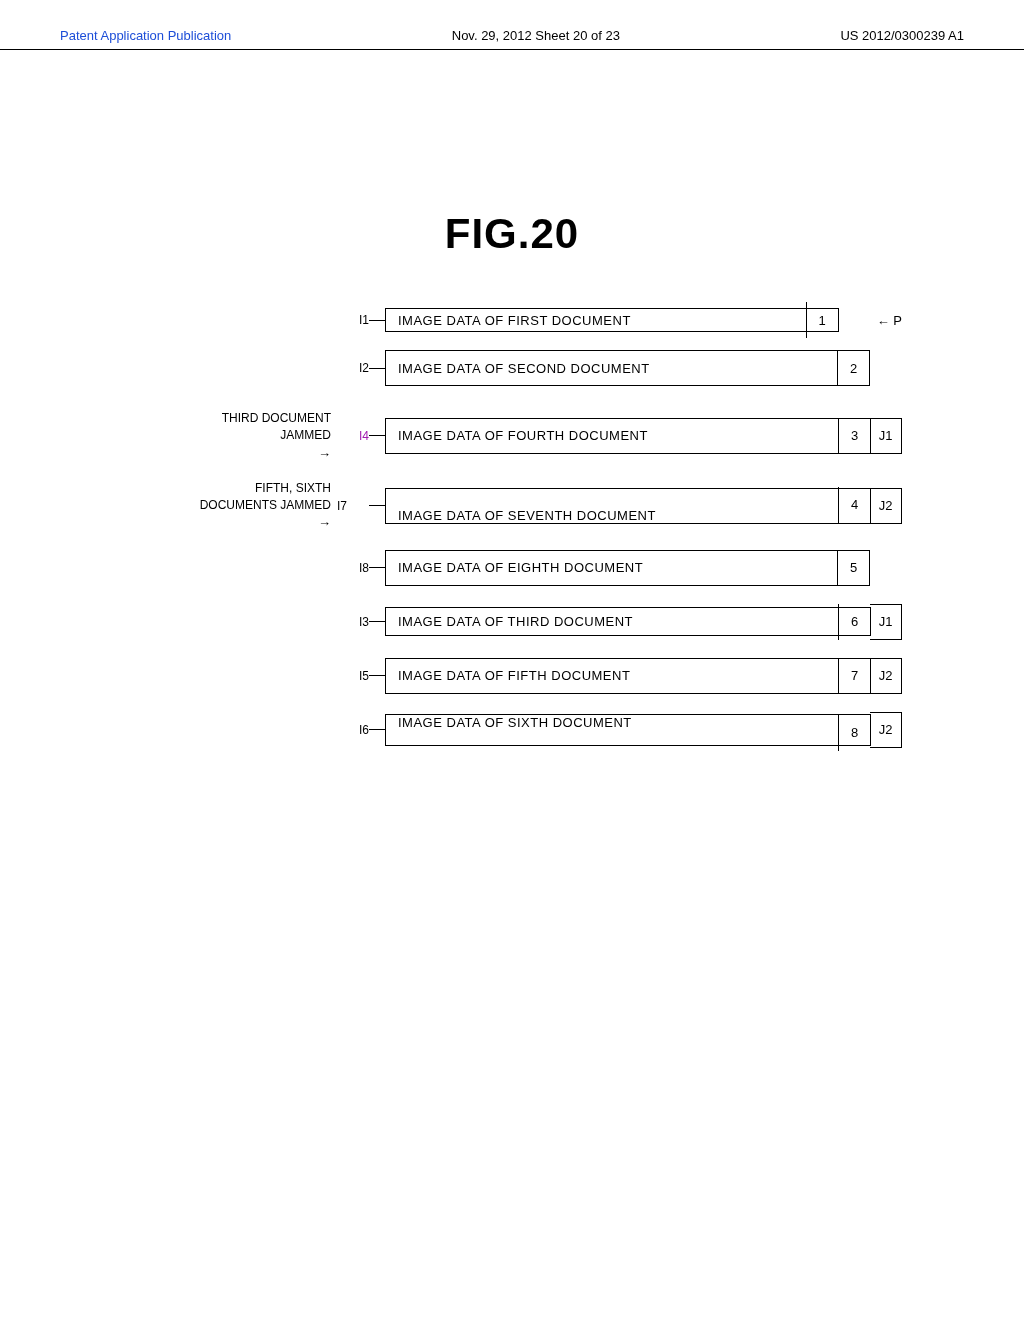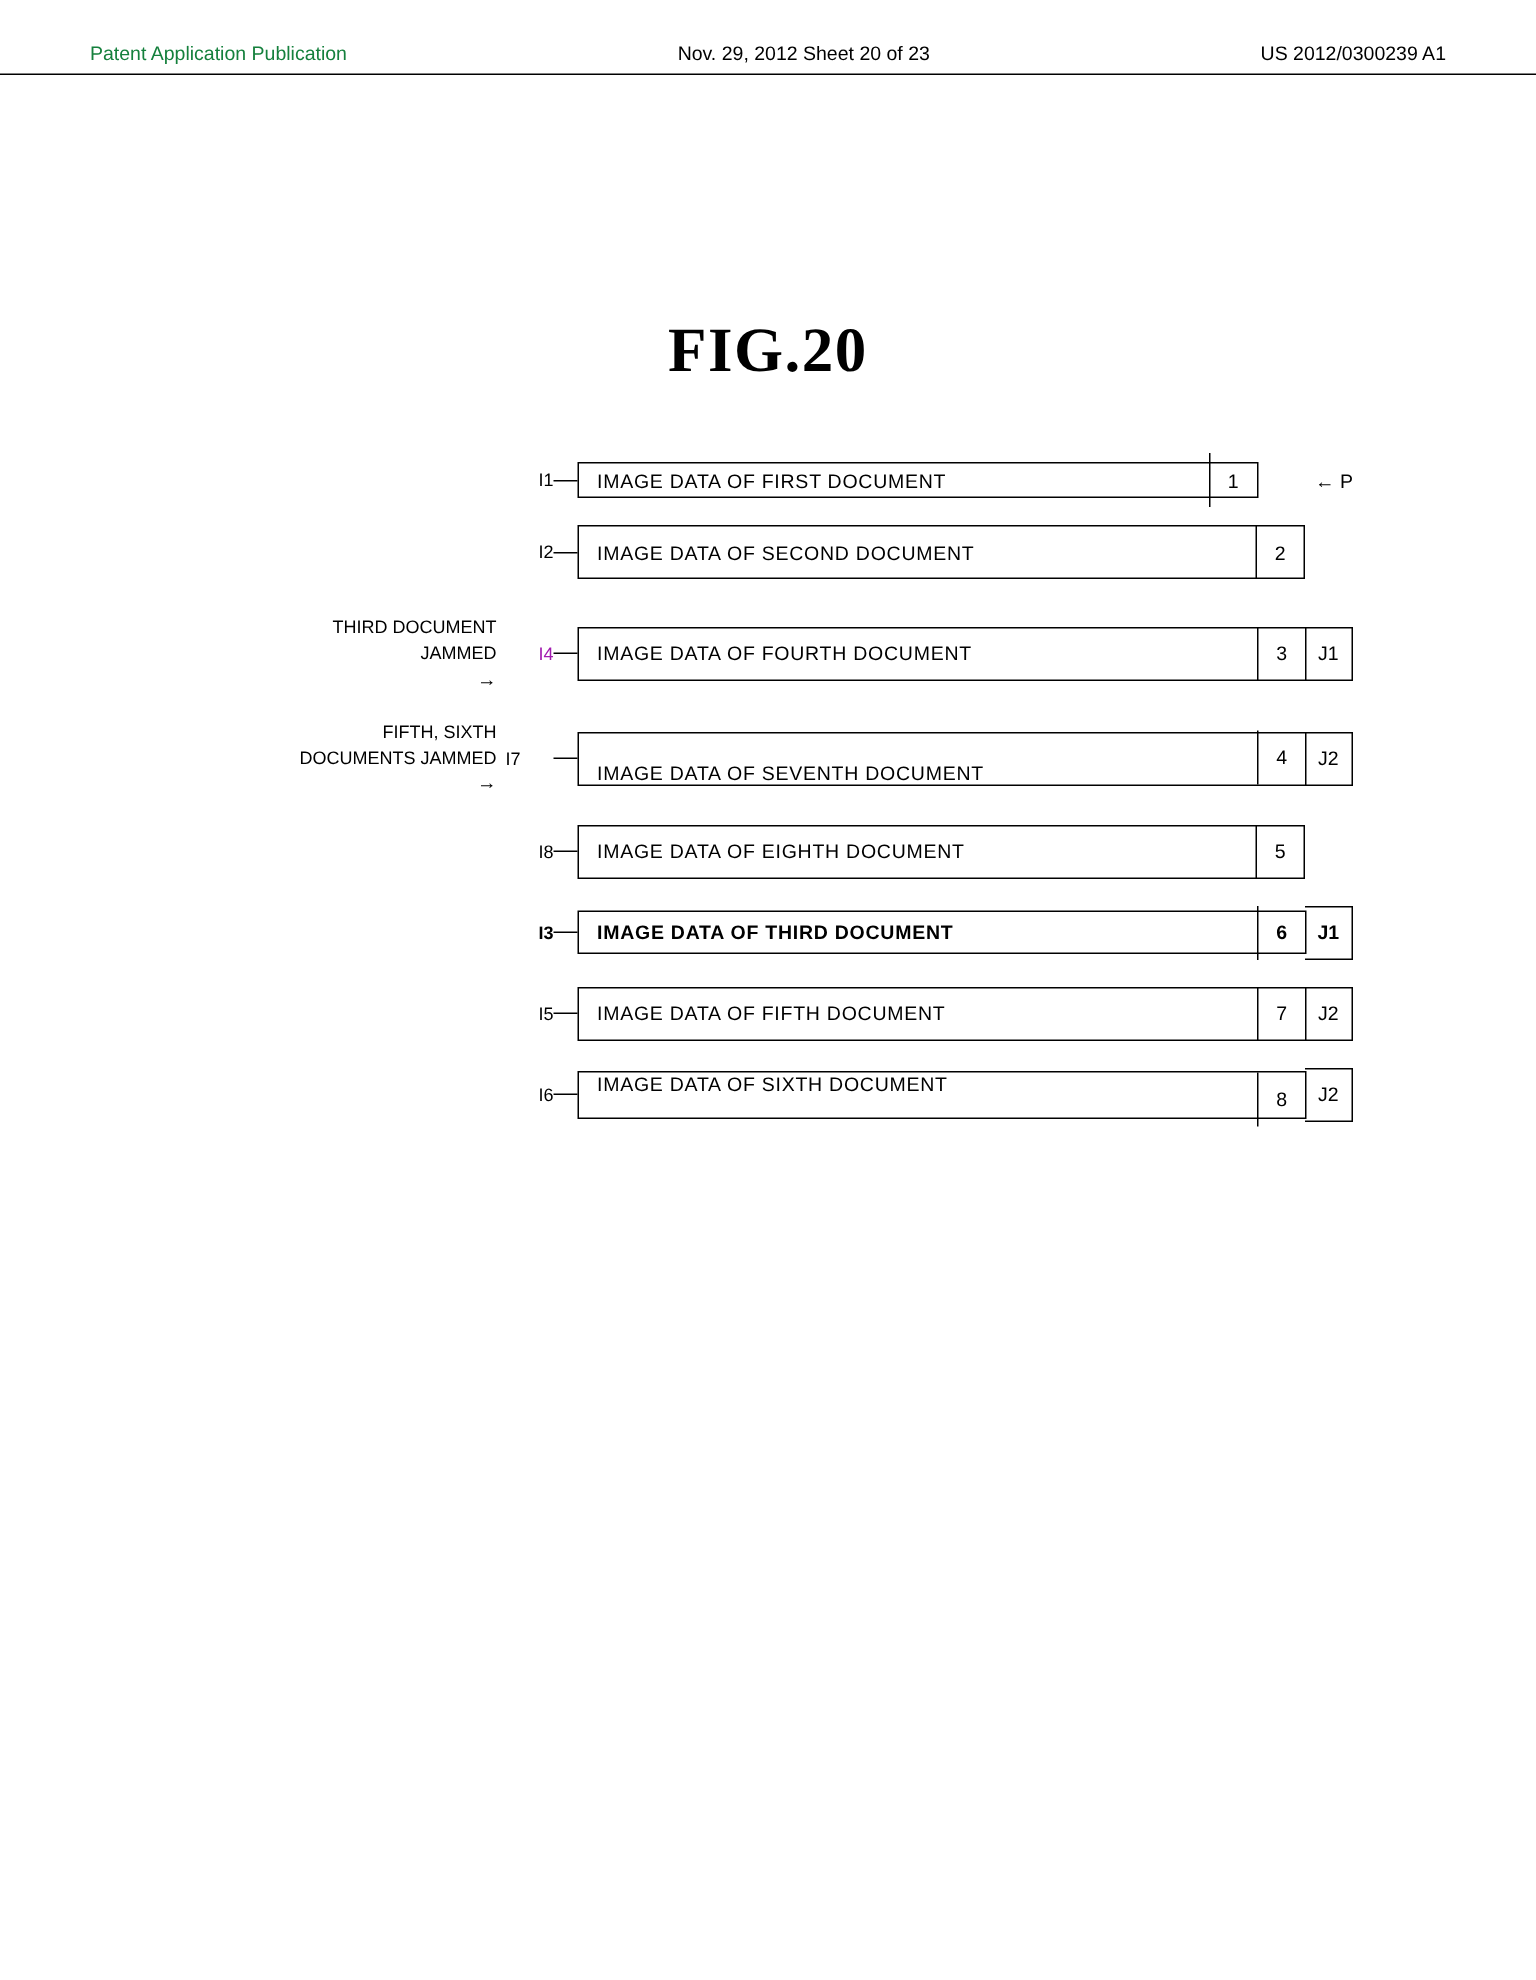--- a/index.html
+++ b/index.html
@@ -17,38 +17,38 @@
       justify-content: space-between;
       align-items: baseline;
       padding: 28px 60px 0 60px;
       border-bottom: 1px solid #000;
       padding-bottom: 6px;
     }
 
     .header-left {
       font-size: 13px;
       font-weight: normal;
-      color: #15803d;
+      color: #1d4ed8;
     }
 
     .header-center {
       font-size: 13px;
       color: #000;
     }
 
     .header-right {
       font-size: 13px;
       color: #000;
     }
 
     .figure-title {
       text-align: center;
       font-size: 42px;
       font-weight: bold;
-      font-family: Liberation Serif, serif;
+      font-family: Liberation Sans, sans-serif;
       margin-top: 160px;
       margin-bottom: 50px;
       letter-spacing: 1px;
     }
   </style>
 </head>
 <body>
 
 <div class="page-header">
   <span class="header-left">Patent Application Publication</span>
@@ -121,21 +121,21 @@
       <div style="font-size: 12px; color: rgb(0, 0, 0); width: 32px; text-align: right; flex-shrink: 0;">I8</div>
       <div style="width: 16px; flex-shrink: 0; display: flex; align-items: center;">
         <div style="width: 16px; height: 1px; background: rgb(0, 0, 0);"></div>
       </div>
       <div style="border: 1.5px solid rgb(0, 0, 0); height: 36px; display: flex; align-items: center; flex: 1 1 0%; min-width: 0px;">
         <div style="flex: 1 1 0%; padding: 0px 12px; font-size: 13px; color: rgb(0, 0, 0); letter-spacing: 0.5px; white-space: nowrap;">IMAGE DATA OF EIGHTH DOCUMENT</div>
         <div style="border-left: 1.5px solid rgb(0, 0, 0); width: 32px; height: 36px; display: flex; align-items: center; justify-content: center; font-size: 13px; color: rgb(0, 0, 0); flex-shrink: 0;">5</div>
       </div>
       <div style="width: 32px; flex-shrink: 0;"></div>
     </div>
-    <div style="display: flex; align-items: center; margin-bottom: 18px; position: relative; font-weight: bold;">
+    <div style="display: flex; align-items: center; margin-bottom: 18px; position: relative;">
       <div style="width: 195px; text-align: right; padding-right: 6px; font-size: 12px; color: rgb(0, 0, 0); line-height: 1.4; flex-shrink: 0;"></div>
       <div style="font-size: 12px; color: rgb(0, 0, 0); width: 32px; text-align: right; flex-shrink: 0;">I3</div>
       <div style="width: 16px; flex-shrink: 0; display: flex; align-items: center;">
         <div style="width: 16px; height: 1px; background: rgb(0, 0, 0);"></div>
       </div>
       <div style="border: 1.5px solid rgb(0, 0, 0); height: 29px; display: flex; align-items: center; flex: 1 1 0%; min-width: 0px;">
         <div style="flex: 1 1 0%; padding: 0px 12px; font-size: 13px; color: rgb(0, 0, 0); letter-spacing: 0.5px; white-space: nowrap;">IMAGE DATA OF THIRD DOCUMENT</div>
         <div style="border-left: 1.5px solid rgb(0, 0, 0); width: 32px; height: 36px; display: flex; align-items: center; justify-content: center; font-size: 13px; color: rgb(0, 0, 0); flex-shrink: 0;">6</div>
       </div>
       <div style="border-top: 1.5px solid rgb(0, 0, 0); border-right: 1.5px solid rgb(0, 0, 0); border-bottom: 1.5px solid rgb(0, 0, 0); border-image: initial; border-left: none; width: 32px; height: 36px; display: flex; align-items: center; justify-content: center; font-size: 13px; color: rgb(0, 0, 0); flex-shrink: 0; margin-left: -1px;">J1</div>

